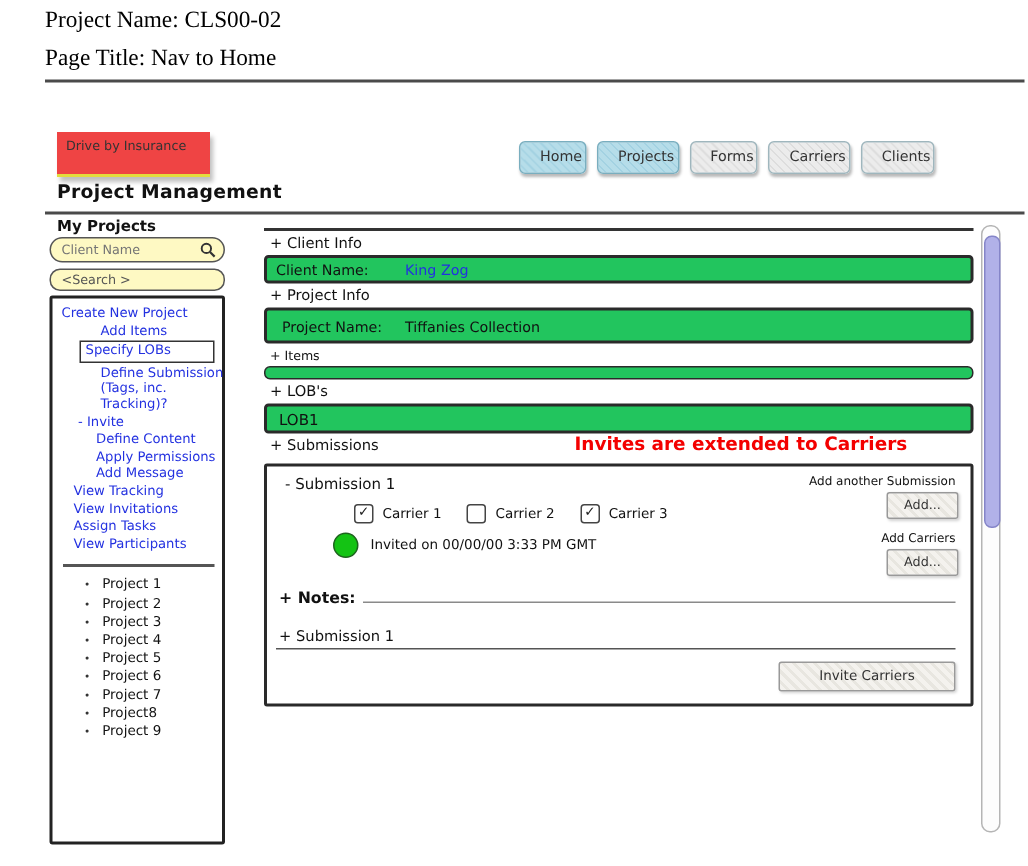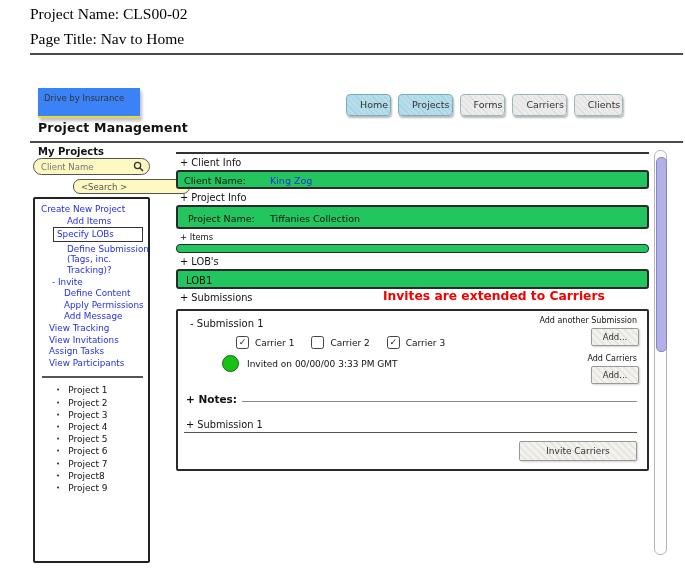--- a/index.html
+++ b/index.html
@@ -7,37 +7,37 @@
     width:685px;height:577px;position:relative;background:#ffffff;
     font-family:"DejaVu Sans",sans-serif;color:#222;overflow:hidden;
   }
   
   .doc-header{position:absolute;left:30px;top:5px;font-family:"Liberation Serif",serif;font-size:15.5px;color:#000;}
   .doc-header .line2{margin-top:7px;}
   .rule{position:absolute;left:30px;right:2px;border-top:2px solid #4a4a4a;}
   .rule1{top:53px;}
   .rule2{top:141px;}
   
-  .sticky{position:absolute;left:38px;top:88px;width:92px;height:21px;background:#3b82f6;
+  .sticky{position:absolute;left:38px;top:88px;width:92px;height:21px;background:#ef4444;
     border-bottom:2px solid #e3dc3e;box-shadow:2px 3px 3px rgba(0,0,0,0.25);
     font-size:8.5px;padding:5px 4px 2px 6px;color:#333;}
   
   .tabs{position:absolute;left:346px;top:94px;display:flex;gap:7px;}
   .tab{font-size:9.5px;color:#333;padding:4px 2px 5px 13px;border:1px solid #9fb6bd;
     border-radius:4px;box-shadow:1px 2px 2px rgba(0,0,0,0.28);cursor:pointer;
     background:repeating-linear-gradient(45deg,#ececec 0 3px,#ddd 3px 4px);}
   .tab.active{background:repeating-linear-gradient(45deg,#b6dde9 0 3px,#a3d2e2 3px 4px);border-color:#79aebf;}
   
   .section-title{position:absolute;left:38px;top:120px;font-size:12.5px;font-weight:700;color:#111;letter-spacing:.2px;}
   
   .sb-title{position:absolute;left:38px;top:146px;font-size:10px;font-weight:700;color:#111;}
   .sb-input{position:absolute;left:33px;width:117px;border:1.6px solid #555;border-radius:9px;
     background:#fef9c3;font-family:"DejaVu Sans",sans-serif;font-size:8.5px;color:#555;box-sizing:border-box;outline:none;}
   .sb-input1{top:158px;height:17px;padding:0 20px 0 7px;}
-  .sb-input2{top:179px;height:15px;padding:0 7px;border-radius:7px;border-width:1.4px;margin-left:40px;}
+  .sb-input2{top:179px;height:15px;padding:0 7px;border-radius:7px;border-width:1.4px;}
   .search-glyph{position:absolute;left:133px;top:161px;width:11px;height:11px;pointer-events:none;}
   .navbox{position:absolute;left:33px;top:197px;width:117px;height:366px;border:2px solid #222;
     border-radius:2px;background:#fff;box-sizing:border-box;padding-top:5px;font-size:8.8px;}
   .lnk{display:block;color:#2331e0;text-decoration:none;line-height:10.6px;margin-bottom:1px;cursor:pointer;}
   .i0{margin-left:6px;}
   .i1{margin-left:32px;}
   .iwrap{width:88px;}
   .ibox{margin-left:18px;border:1.2px solid #333;padding:1px 3px;width:82px;margin-bottom:2px;}
   .iinv{margin-left:17px;}
   .i2{margin-left:29px;}

